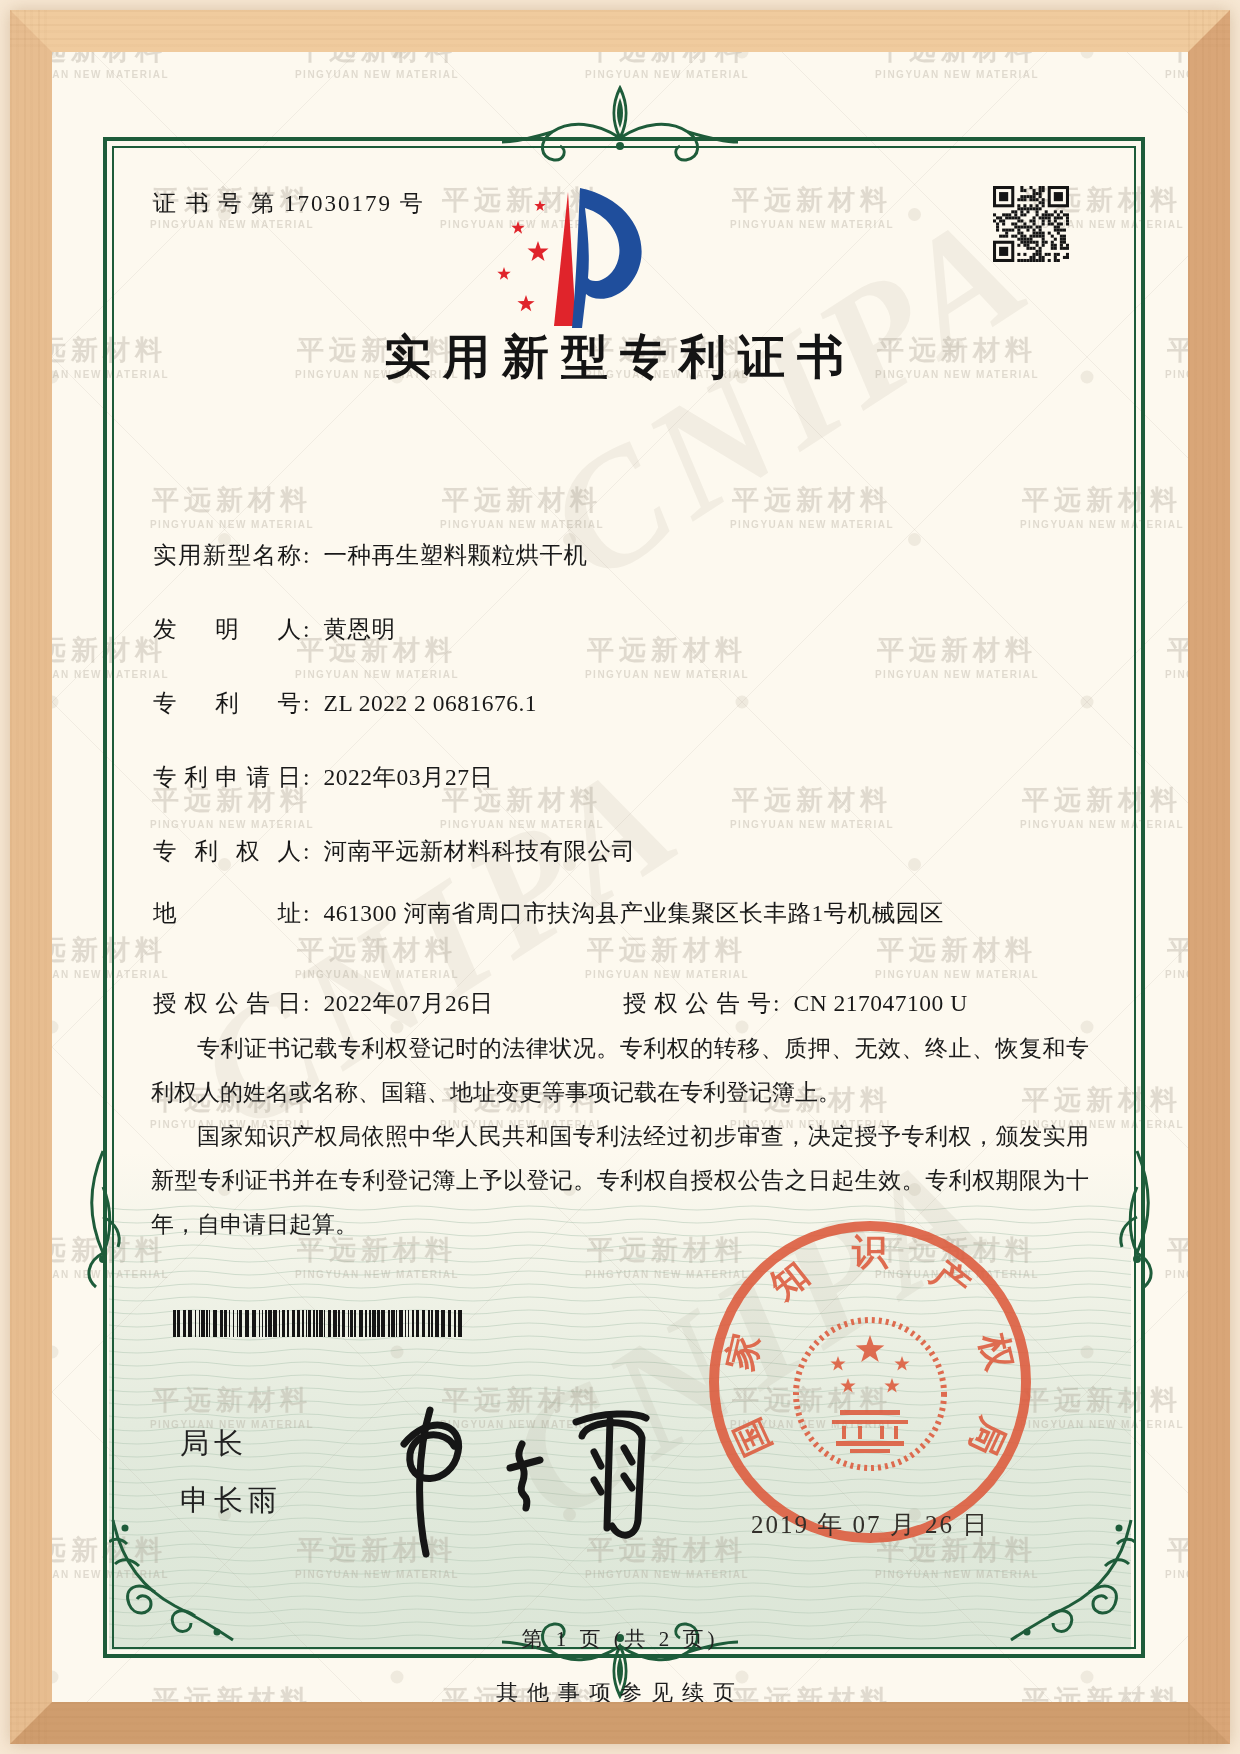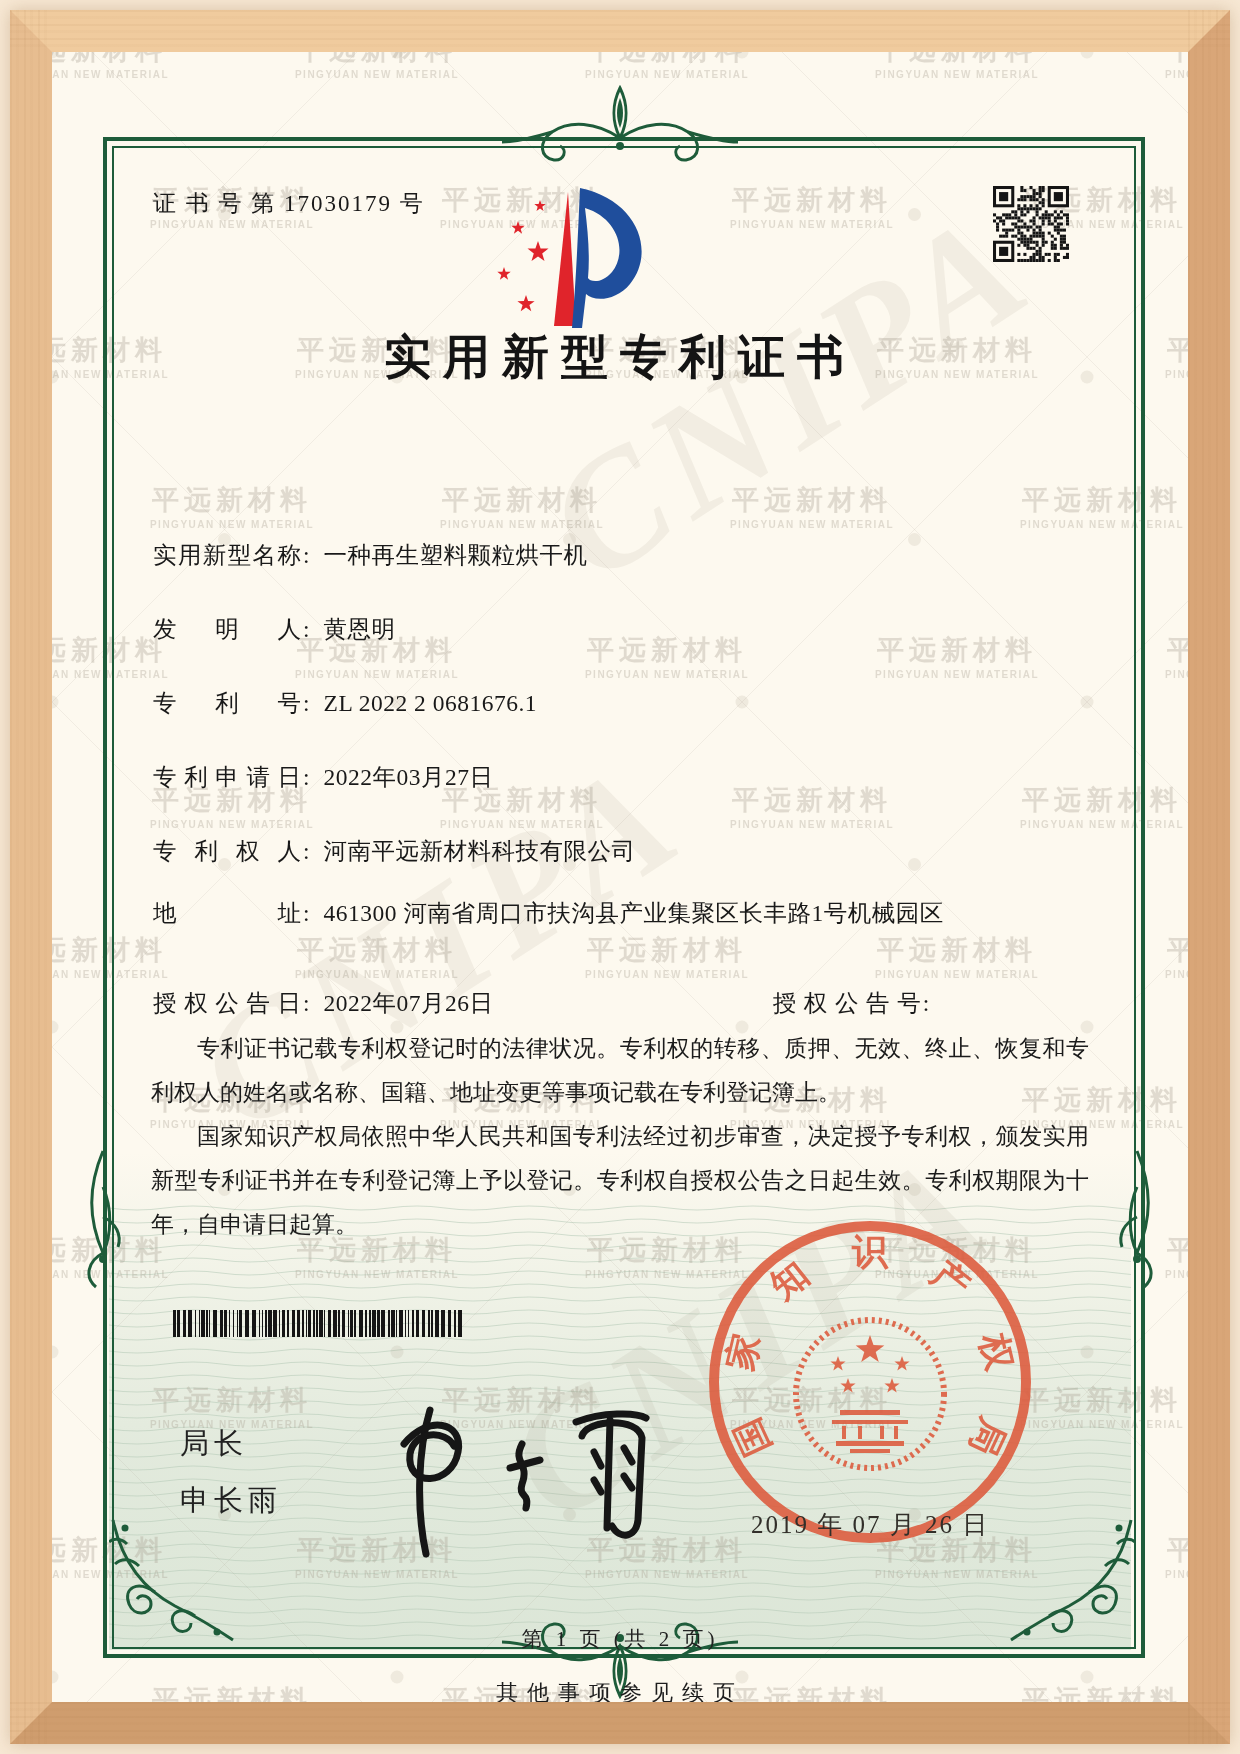--- a/index.html
+++ b/index.html
@@ -764,20 +764,21 @@
         </div>
         <div class="field" style="top: 448px;">
           <div class="g1">
             <div class="flabel">授权公告日</div>
             <div class="fcolon">:</div>
             <div class="fvalue">2022年07月26日</div>
           </div>
           <div class="g2">
             <div class="flabel">授权公告号</div>
             <div class="fcolon">:</div>
+            <div class="fvalue">CN 217047100 U</div>
           </div>
         </div>
       </div>
 
     <div class="paras">
       <p>专利证书记载专利权登记时的法律状况。专利权的转移、质押、无效、终止、恢复和专利权人的姓名或名称、国籍、地址变更等事项记载在专利登记簿上。</p>
       <p>国家知识产权局依照中华人民共和国专利法经过初步审查，决定授予专利权，颁发实用新型专利证书并在专利登记簿上予以登记。专利权自授权公告之日起生效。专利权期限为十年，自申请日起算。</p>
     </div>
 
     <svg class="barcode" id="barcode" width="300" height="27">

